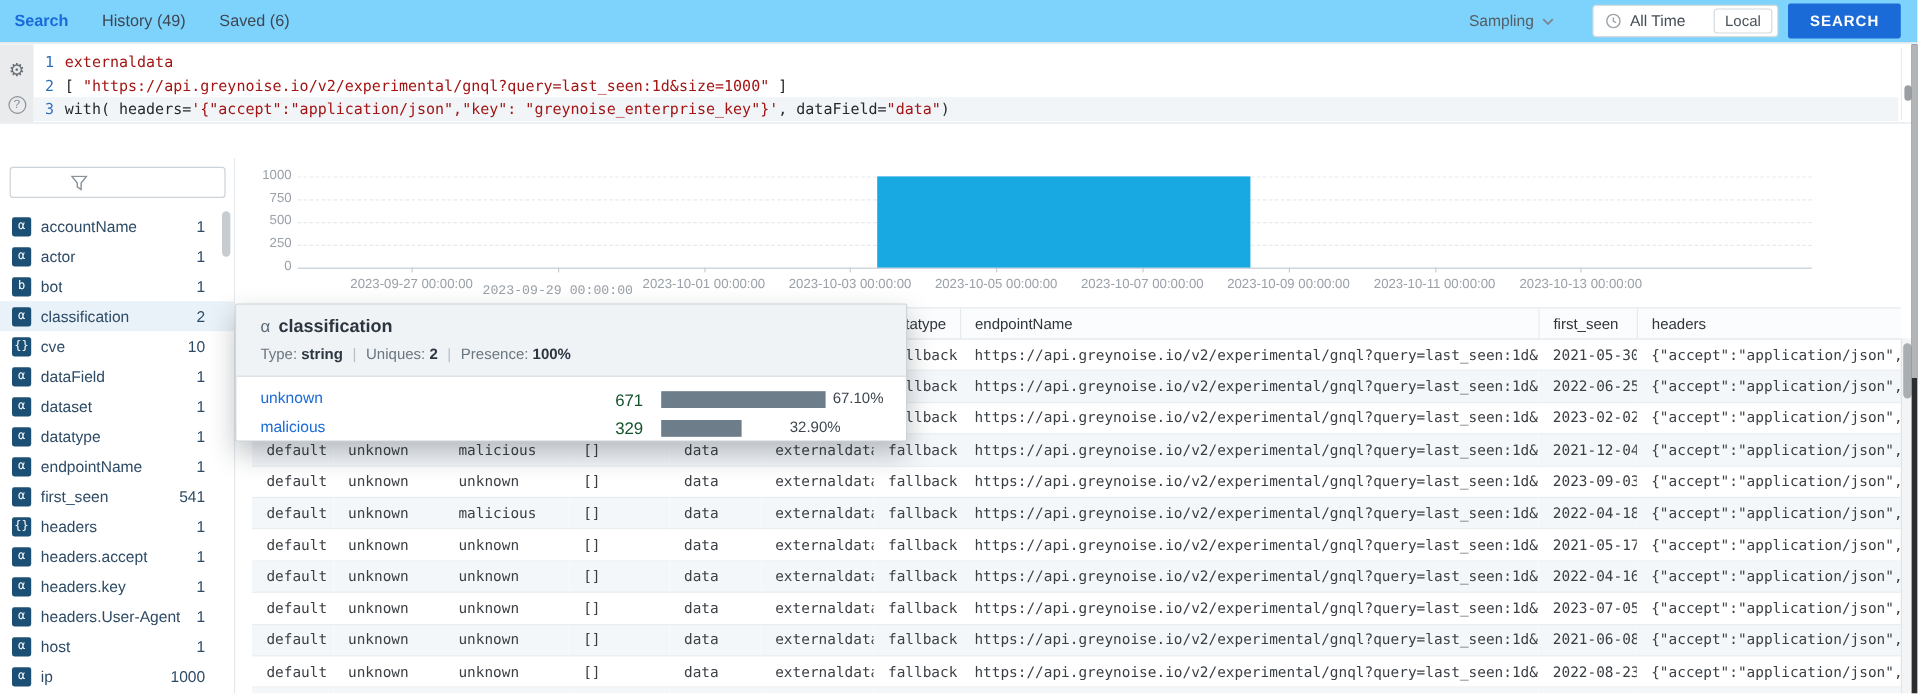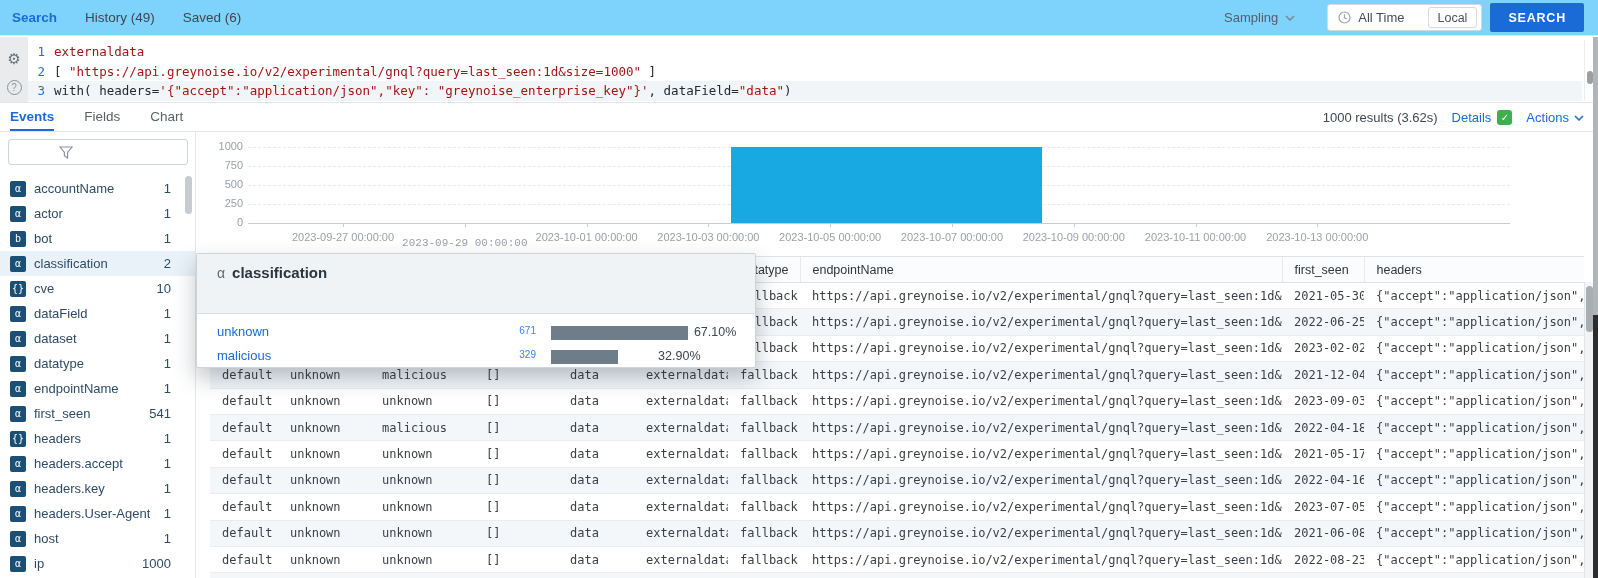--- a/index.html
+++ b/index.html
@@ -95,21 +95,21 @@
   .popup-head{height:60px;background:#f0f3f6;border-bottom:1px solid #d9dfe4;padding:10px 20px 0}
   .popup-title{display:flex;align-items:baseline;gap:7px}
   .popup-type-glyph{font-size:14px;color:#5c6b79}
   .popup-field-name{font-size:15px;font-weight:700;color:#2b3540}
   .popup-meta{margin-top:7px;font-size:12.5px;color:#6a7680}
   .popup-meta b{color:#2d3742}
   .popup-meta .sep{color:#b6bec6;padding:0 8px}
   .popup-body{position:relative;padding-top:7px}
   .popup-row{position:relative;height:24px}
   .popup-val-link{position:absolute;left:20px;top:3px;font-size:13px;color:#1a6bd8;cursor:pointer}
-  .popup-count{position:absolute;left:279px;top:4px;width:60px;text-align:right;font-size:10px;color:#3b82f6}
+  .popup-count{position:absolute;left:279px;top:4px;width:60px;text-align:right;font-size:14px;color:#14532d}
   .popup-bar{position:absolute;left:354px;top:5px;height:14px;background:#6d7d8a}
   .popup-pct{position:absolute;top:4px;font-size:12.5px;color:#3c454d}
 </style>
 </head>
 <body>
 
 <div class="stage">
 
   <div class="topbar">
     <div class="topnav" id="topnav">
@@ -146,40 +146,20 @@
     <div class="code-area" id="code-area">
         <div class="code-line"><span class="ln">1</span><span class="seg-red">externaldata</span></div>
         <div class="code-line"><span class="ln">2</span><span class="seg-plain">[ </span><span class="seg-red">"https://api.greynoise.io/v2/experimental/gnql?query=last_seen:1d&amp;size=1000"</span><span class="seg-plain"> ]</span></div>
         <div class="code-line active"><span class="ln">3</span><span class="seg-plain">with( headers=</span><span class="seg-red">'{"accept":"application/json","key": "greynoise_enterprise_key"}'</span><span class="seg-plain">, dataField=</span><span class="seg-red">"data"</span><span class="seg-plain">)</span></div>
       </div>
     <div class="editor-scrollbar">
       <div class="editor-scroll-thumb"></div>
     </div>
   </div>
 
-  <div class="tabbar">
-    <div class="tabs" id="tabs">
-        <span class="tab active">Events</span>
-        <span class="tab">Fields</span>
-        <span class="tab">Chart</span>
-      </div>
-    <div class="tabbar-right">
-      <span class="results-summary">1000 results (3.62s)</span>
-      <span class="details-link">
-        <span>Details</span>
-        <span class="check-badge">✓</span>
-      </span>
-      <span class="actions-link">
-        <span>Actions</span>
-        <svg width="10" height="6" viewBox="0 0 10 6">
-            <path d="M1 1 L5 5 L9 1" fill="none" stroke="#1a6bd8" stroke-width="1.5"></path>
-          </svg>
-      </span>
-    </div>
-  </div>
 
   <div class="sidebar">
     <div class="filter-box">
       <input class="filter-input" style="">
       <svg width="14" height="13" viewBox="0 0 14 13">
           <path d="M1 1 H13 L8.6 6.5 V12 L5.4 9.8 V6.5 Z" fill="none" stroke="#8a939b" stroke-width="1.2"></path>
         </svg>
     </div>
     <div class="field-list" id="field-list">
         <div class="field-row">
@@ -468,20 +448,21 @@
   <div class="edge-strip">
     <div class="edge-strip-thumb"></div>
   </div>
 
   <div class="popup">
     <div class="popup-head">
       <div class="popup-title">
         <span class="popup-type-glyph">α</span>
         <span class="popup-field-name">classification</span>
       </div>
+      <div class="popup-meta" id="popup-meta"><span>Type: </span><b>string</b><span class="sep">|</span><span>Uniques: </span><b>2</b><span class="sep">|</span><span>Presence: </span><b>100%</b></div>
     </div>
     <div class="popup-body" id="popup-body">
         <div class="popup-row">
           <span class="popup-val-link">unknown</span>
           <span class="popup-count">671</span>
           <div class="popup-bar" style="width: 136.884px;"></div>
           <span class="popup-pct" style="left: 496.884px;">67.10%</span>
         </div>
         <div class="popup-row">
           <span class="popup-val-link">malicious</span>

